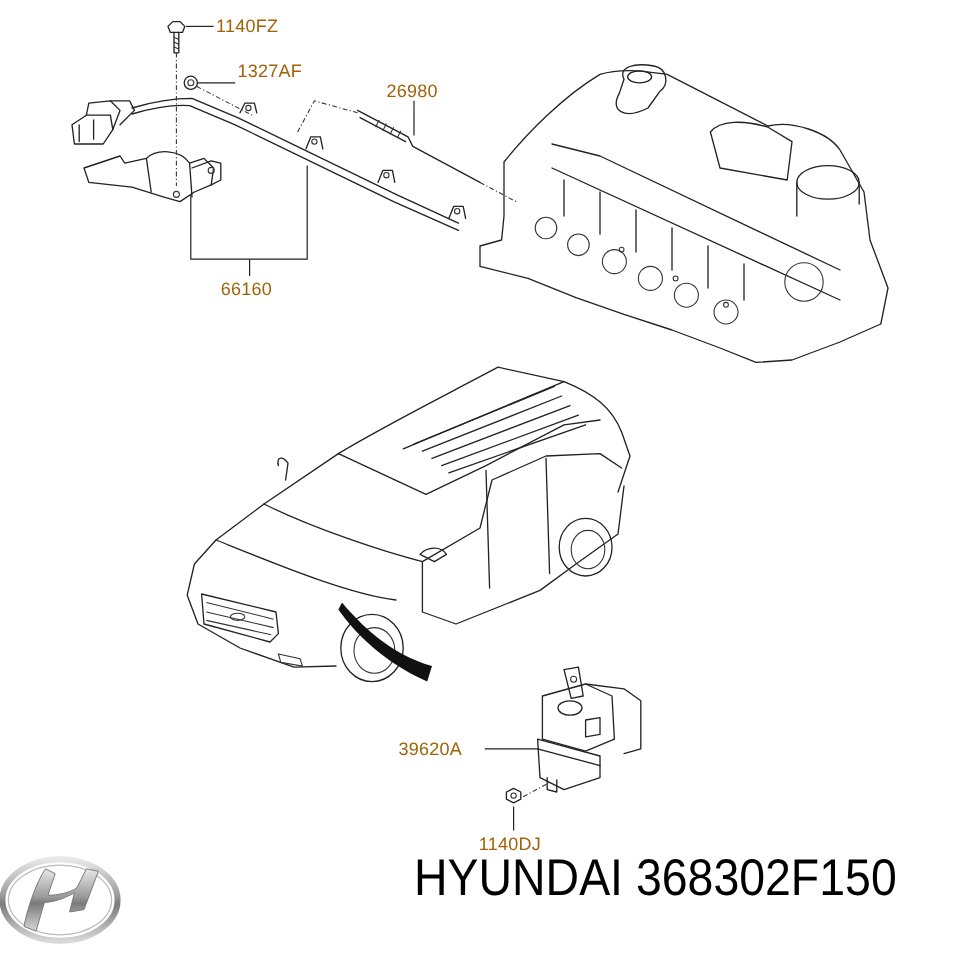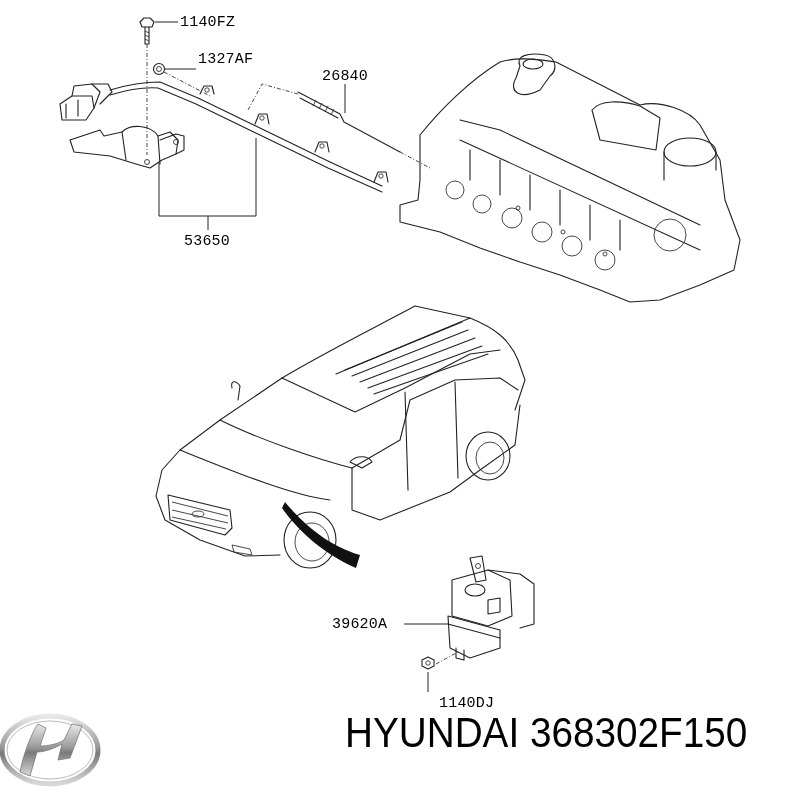--- a/index.html
+++ b/index.html
@@ -1,18 +1,18 @@
 <!DOCTYPE html>
 <html><head>
 <meta charset="utf-8">
 <style>
   html, body { margin: 0; padding: 0; background: #ffffff; }
   body { width: 800px; height: 800px; position: relative; overflow: hidden; font-family: "Liberation Sans", sans-serif; }
   .canvas { position: absolute; left: 0; top: 0; width: 800px; height: 800px; }
-  .lbl { position: absolute; font-family: Liberation Mono, monospace; font-size: 15px; color: #000000; letter-spacing: 0.2px; white-space: nowrap; }
+  .lbl { position: absolute; font-family: Liberation Sans, sans-serif; font-size: 15px; color: #a16207; letter-spacing: 0.2px; white-space: nowrap; }
   .title { position: absolute; left: 345px; top: 708px; font-family: "Liberation Sans", sans-serif; font-size: 43px; color: #000; transform: scaleX(0.9); transform-origin: left center; white-space: nowrap; }
   svg .ln { fill: none; stroke: #222; stroke-width: 1.1; stroke-linejoin: round; stroke-linecap: round; }
   svg .thin { fill: none; stroke: #333; stroke-width: 0.9; }
   svg .dash { fill: none; stroke: #333; stroke-width: 0.9; stroke-dasharray: 4 2 1 2; }
   svg .lead { fill: none; stroke: #222; stroke-width: 1; }
 </style>
 </head>
 <body>
 
 <div class="canvas">
@@ -149,19 +149,19 @@
       </linearGradient>
     </defs>
     <ellipse cx="50" cy="750" rx="48" ry="34" fill="none" stroke="url(#chrome)" stroke-width="5"></ellipse>
     <ellipse cx="50" cy="750" rx="43" ry="29" fill="none" stroke="#bbb" stroke-width="1"></ellipse>
     <path d="M38,724 C30,735 22,760 20,772 L30,776 L37,752 C45,752 55,748 62,744 L58,760 L70,758 L82,726 L72,724 L64,740 C58,744 48,746 40,746 L46,728 Z" fill="url(#chrome)" stroke="#777" stroke-width="0.8"></path>
   </g>
 </svg>
 
 <div class="lbl" style="left:180px;top:14px;">1140FZ</div>
 <div class="lbl" style="left:198px;top:51px;">1327AF</div>
-<div class="lbl" style="left:322px;top:68px;">26840</div>
-<div class="lbl" style="left:184px;top:233px;">53650</div>
+<div class="lbl" style="left:322px;top:68px;">26980</div>
+<div class="lbl" style="left:184px;top:233px;">66160</div>
 <div class="lbl" style="left:332px;top:616px;">39620A</div>
-<div class="lbl" style="left:399px;top:695px;margin-left:40px;">1140DJ</div>
+<div class="lbl" style="left:399px;top:695px;">1140DJ</div>
 
 <div class="title">HYUNDAI 368302F150</div>
 </div>
 
 </body></html>

